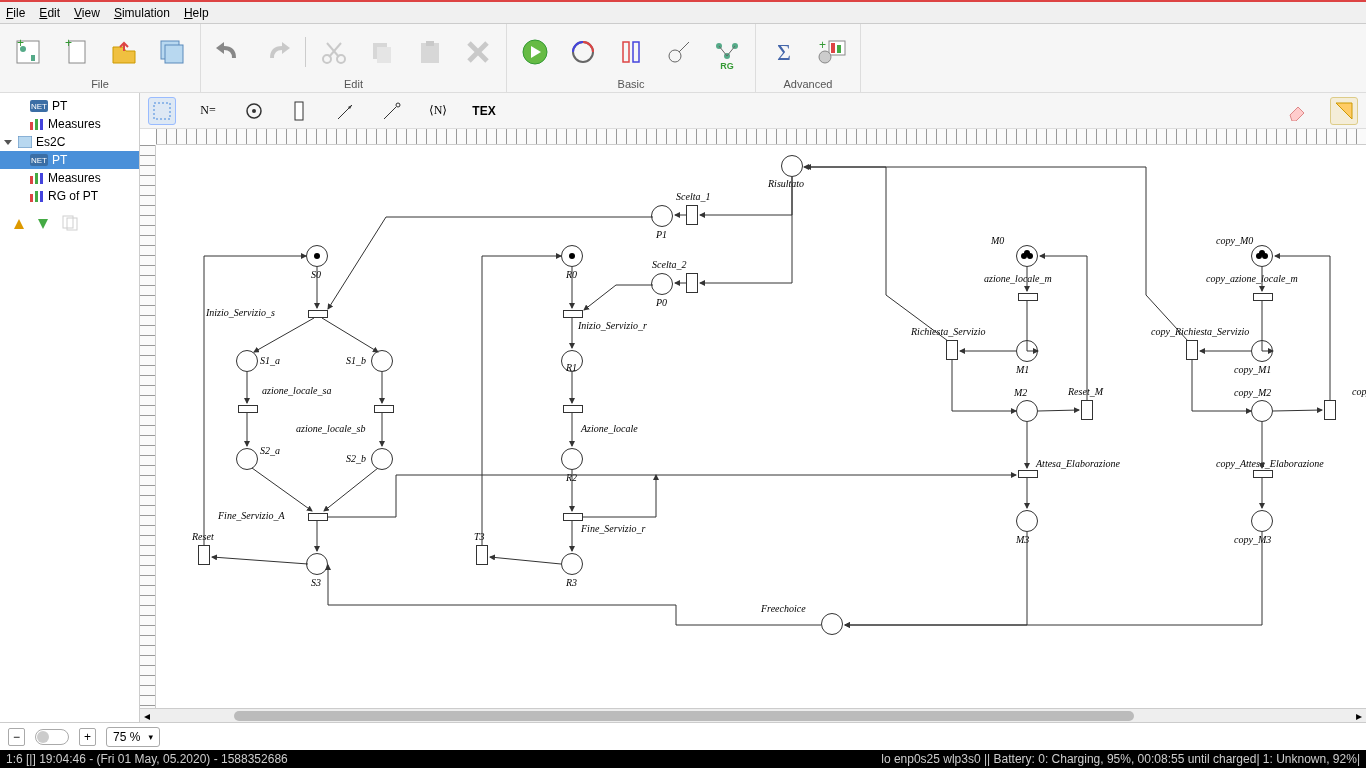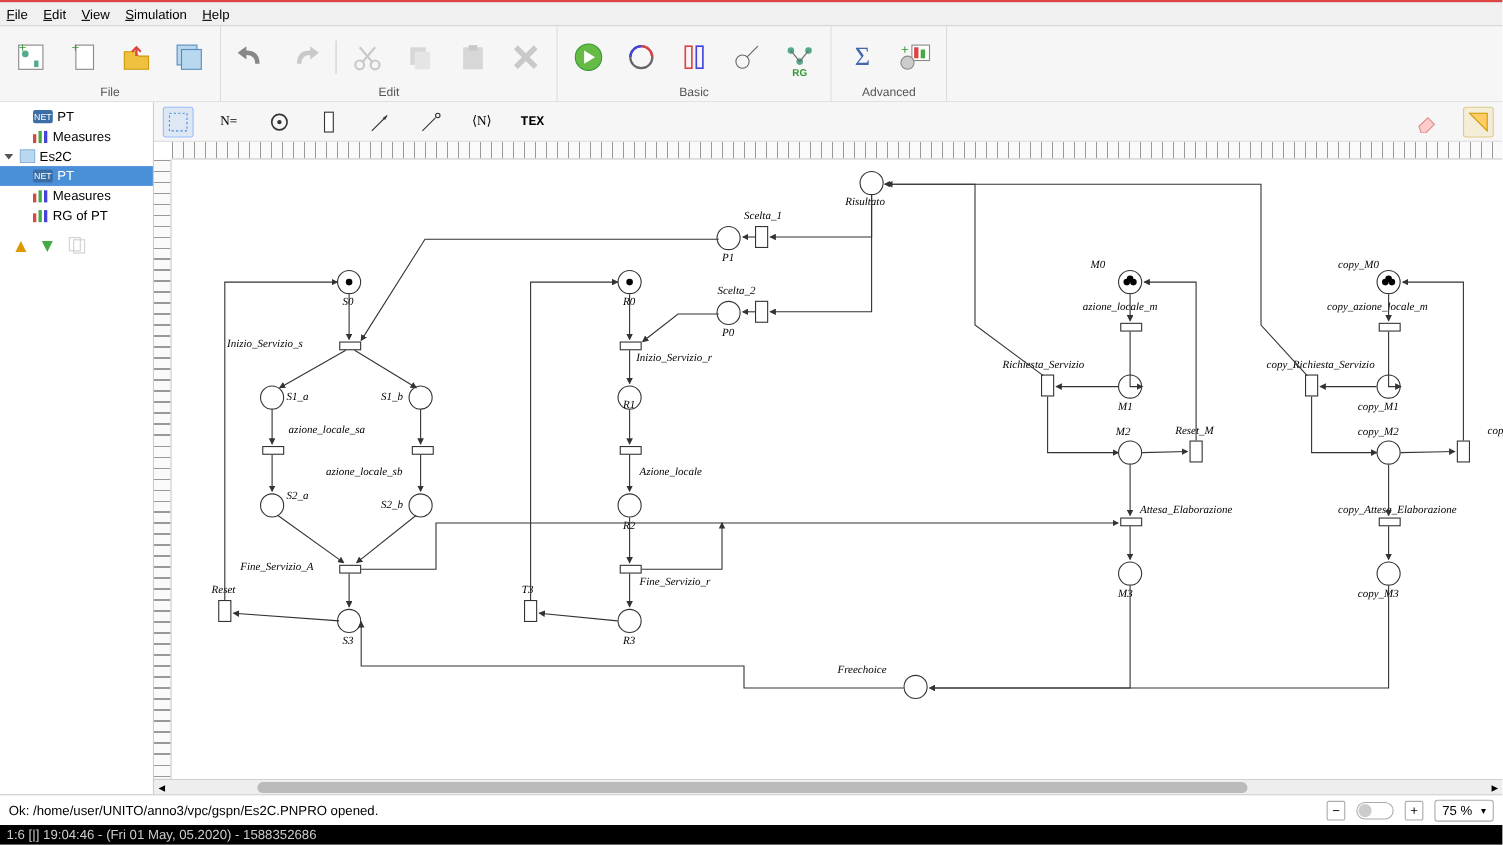--- a/index.html
+++ b/index.html
@@ -261,21 +261,21 @@
       <div class="etool">
           <svg width="20" height="20">
             <line x1="2" y1="18" x2="14" y2="6" stroke="#333"></line>
             <circle cx="16" cy="4" r="2" fill="none" stroke="#333"></circle>
           </svg>
         </div>
       <div class="etool">
           <span style="font-family:serif">⟨N⟩</span>
         </div>
       <div class="etool">
-          <span style="font-family:Liberation Mono, monospace;font-weight:bold">TEX</span>
+          <span style="font-family:Liberation Sans, sans-serif;font-weight:bold">TEX</span>
         </div>
       <div class="flex-spacer"></div>
       <div class="etool">
           <svg width="20" height="20">
             <path d="M2 14l8-8 6 6-8 8H4z" fill="#fcc" stroke="#d88"></path>
           </svg>
         </div>
       <div class="etool" style="background:#f4edd8;border:1px solid #dc8">
           <svg width="20" height="20">
             <path d="M2 2L18 2 18 18z" fill="#fc6" stroke="#c90"></path>
@@ -459,28 +459,28 @@
     <div class="scroll-h">
         <span style="padding:0 4px">◂</span>
         <div class="scroll-thumb"></div>
         <div class="flex-spacer"></div>
         <span style="padding:0 4px">▸</span>
       </div>
   </div>
 </div>
 
 <div class="statusbar">
-  <span>Ok: /home/user/UNITO/anno3/vpc/gspn/Es2C.PNPRO opened.</span>
   <div class="status-right">
     <span style="border:1px solid #aaa;padding:1px 4px;border-radius:2px">−</span>
     <span class="toggle"></span>
     <span style="border:1px solid #aaa;padding:1px 4px;border-radius:2px">+</span>
     <span class="zoom-box">
         <span>75 %</span>
         <span style="font-size:9px">▾</span>
       </span>
   </div>
 </div>
 
 <div class="sysbar">
   <span>1:6 [|]   19:04:46 - (Fri 01 May, 05.2020) - 1588352686</span>
   <div class="flex-spacer"></div>
+  <span>lo enp0s25 wlp3s0   ||  Battery: 0: Charging, 95%, 00:08:55 until charged| 1: Unknown, 92%|</span>
 </div>
 
 </body></html>

